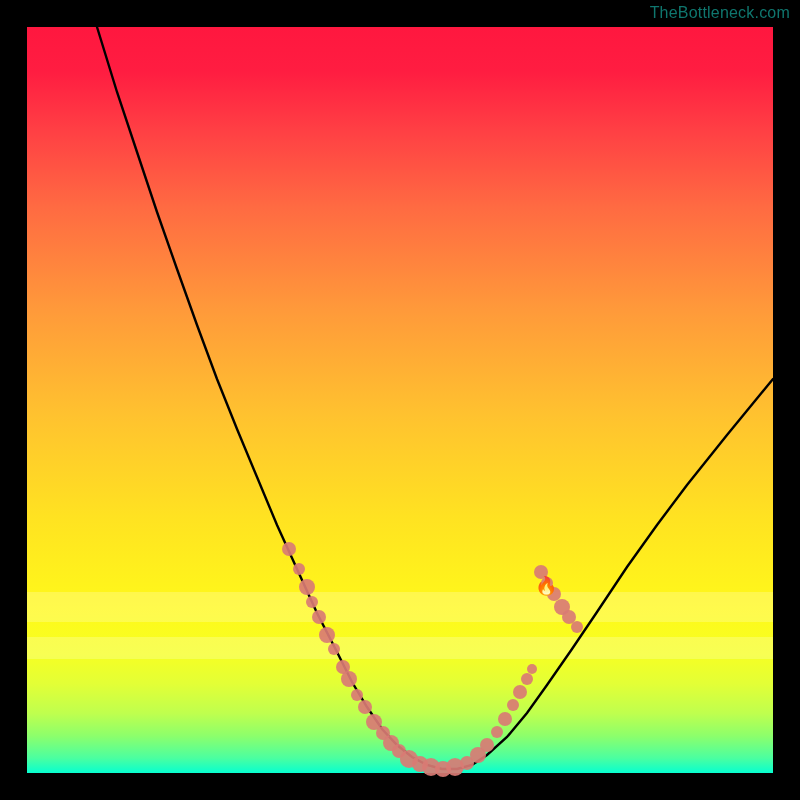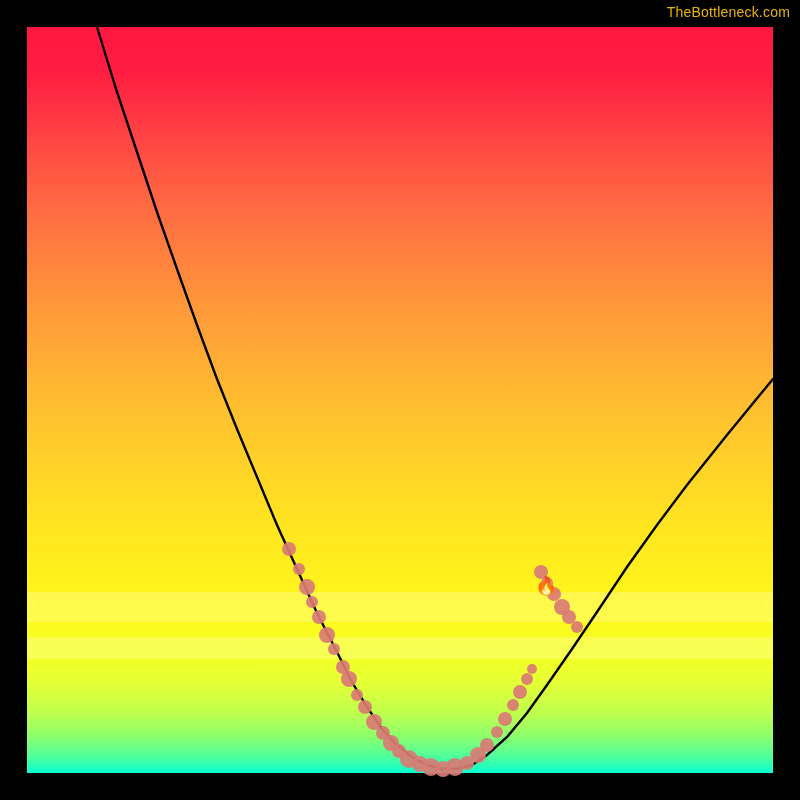--- a/index.html
+++ b/index.html
@@ -39,22 +39,22 @@
       #bfff4e 92%,
       #8dff6b 95%,
       #4bffa0 98%,
       #07ffd0 100%
     );
   }
   .watermark {
     position: absolute;
     top: 4px;
     right: 10px;
-    color: #eab308;
-    font-size: 14px;
+    color: #0f766e;
+    font-size: 16px;
     letter-spacing: 0.2px;
     user-select: none;
   }
   svg.curve {
     position: absolute;
     left: 0;
     top: 0;
     width: 746px;
     height: 746px;
     overflow: visible;

